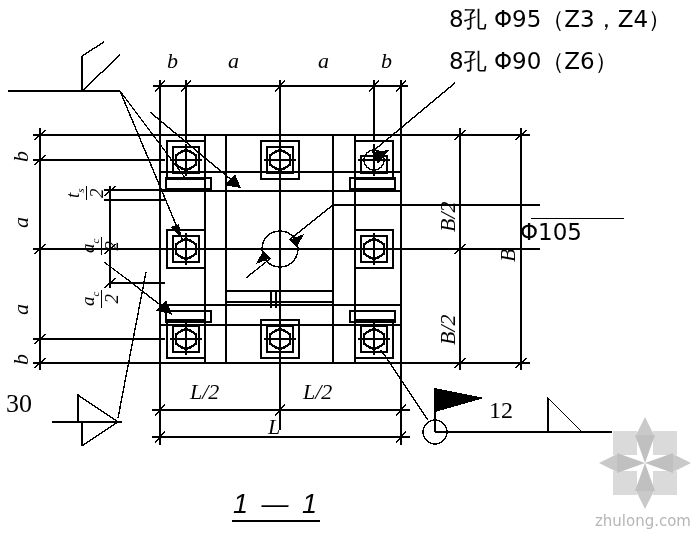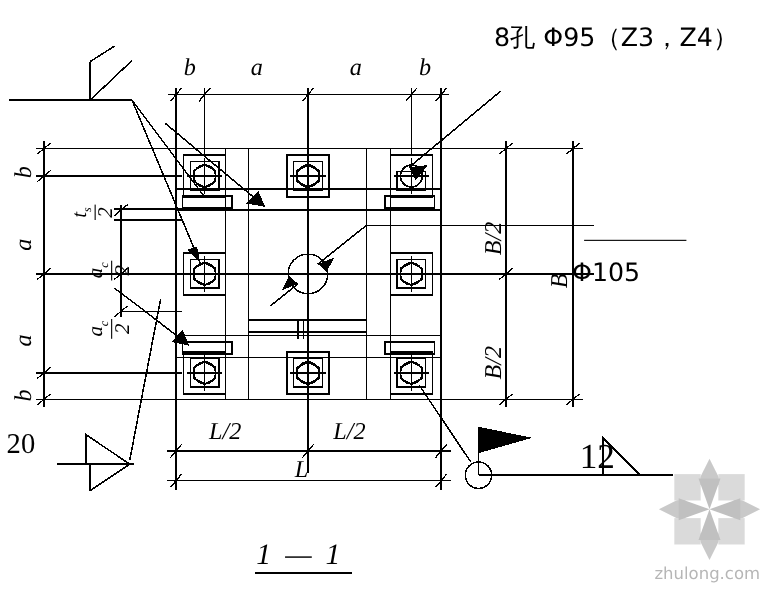--- a/index.html
+++ b/index.html
@@ -4,36 +4,36 @@
 <style>
   html,body{margin:0;padding:0;background:#ffffff;}
   body{
     width:697px;height:535px;overflow:hidden;position:relative;
     font-family:"Liberation Serif",serif;color:#000;
   }
   #sheet{position:absolute;left:0;top:0;width:697px;height:535px;}
   svg#dwg{position:absolute;left:0;top:0;width:697px;height:535px;}
 
   .lbl{position:absolute;white-space:nowrap;line-height:1;}
-  .cn{font-family:"DejaVu Sans",sans-serif;font-weight:400;margin-top:16px;}
+  .cn{font-family:"DejaVu Sans",sans-serif;font-weight:400;}
 
   
   .dimtxt{font-size:22px;font-style:italic;font-family:"Liberation Serif",serif;}
 
   
   .rot{transform:rotate(-90deg);transform-origin:0 0;}
 
   
   .frac{display:inline-block;text-align:center;font-size:19px;font-style:italic;
         font-family:"Liberation Serif",serif;}
   .frac .num{display:block;padding:0 2px;line-height:1.02;}
   .frac .den{display:block;border-top:1.4px solid #000;padding:0 2px;line-height:1.05;}
 
   .noteline{font-size:23px;font-family:"DejaVu Sans",sans-serif;letter-spacing:0px;}
-  .sectitle{font-size:27px;font-style:italic;font-family:Liberation Serif, serif;}
+  .sectitle{font-size:27px;font-style:italic;font-family:Liberation Sans, sans-serif;}
 
   
   #wm{position:absolute;right:4px;bottom:2px;width:96px;height:132px;opacity:.55;}
   #wmtxt{position:absolute;right:6px;bottom:5px;font-size:15px;color:#b6b6b6;
          font-family:"DejaVu Sans",sans-serif;}
 </style>
 </head>
 <body>
 
 <div id="sheet">
@@ -280,26 +280,27 @@
         <line x1="521" y1="128" x2="521" y2="370"></line>
         <line x1="515" y1="140" x2="527" y2="130"></line>
         <line x1="515" y1="368" x2="527" y2="358"></line>
       </g>
 
       <line x1="232" y1="521" x2="320" y2="521" stroke-width="2"></line>
     </g>
   </svg>
 
   <div class="lbl noteline cn" style="left:449px;top:8px;">8孔 Φ95（Z3，Z4）</div>
+  <div class="lbl noteline cn" style="left:449px;top:50px;">8孔 Φ90（Z6）</div>
 
   <div style="position:absolute;left:531px;top:218px;width:93px;border-top:1.6px solid #000;"></div>
   <div class="lbl noteline cn" style="left:520px;top:221px;">Φ105</div>
 
-  <div class="lbl dimtxt" style="left:489px;top:398px;font-style:normal;font-size:32px;margin-left:38px;">12</div>
-  <div class="lbl dimtxt" style="left:6px;top:391px;font-style:normal;font-size:26px;">20</div>
+  <div class="lbl dimtxt" style="left:489px;top:398px;font-style:normal;font-size:24px;">12</div>
+  <div class="lbl dimtxt" style="left:6px;top:391px;font-style:normal;font-size:26px;">30</div>
 
   <div class="lbl dimtxt" style="left:167px;top:50px;">b</div>
   <div class="lbl dimtxt" style="left:228px;top:50px;">a</div>
   <div class="lbl dimtxt" style="left:318px;top:50px;">a</div>
   <div class="lbl dimtxt" style="left:381px;top:50px;">b</div>
 
   <div class="lbl dimtxt" style="left:190px;top:381px;">L/2</div>
   <div class="lbl dimtxt" style="left:303px;top:381px;">L/2</div>
   <div class="lbl dimtxt" style="left:268px;top:416px;">L</div>
 

